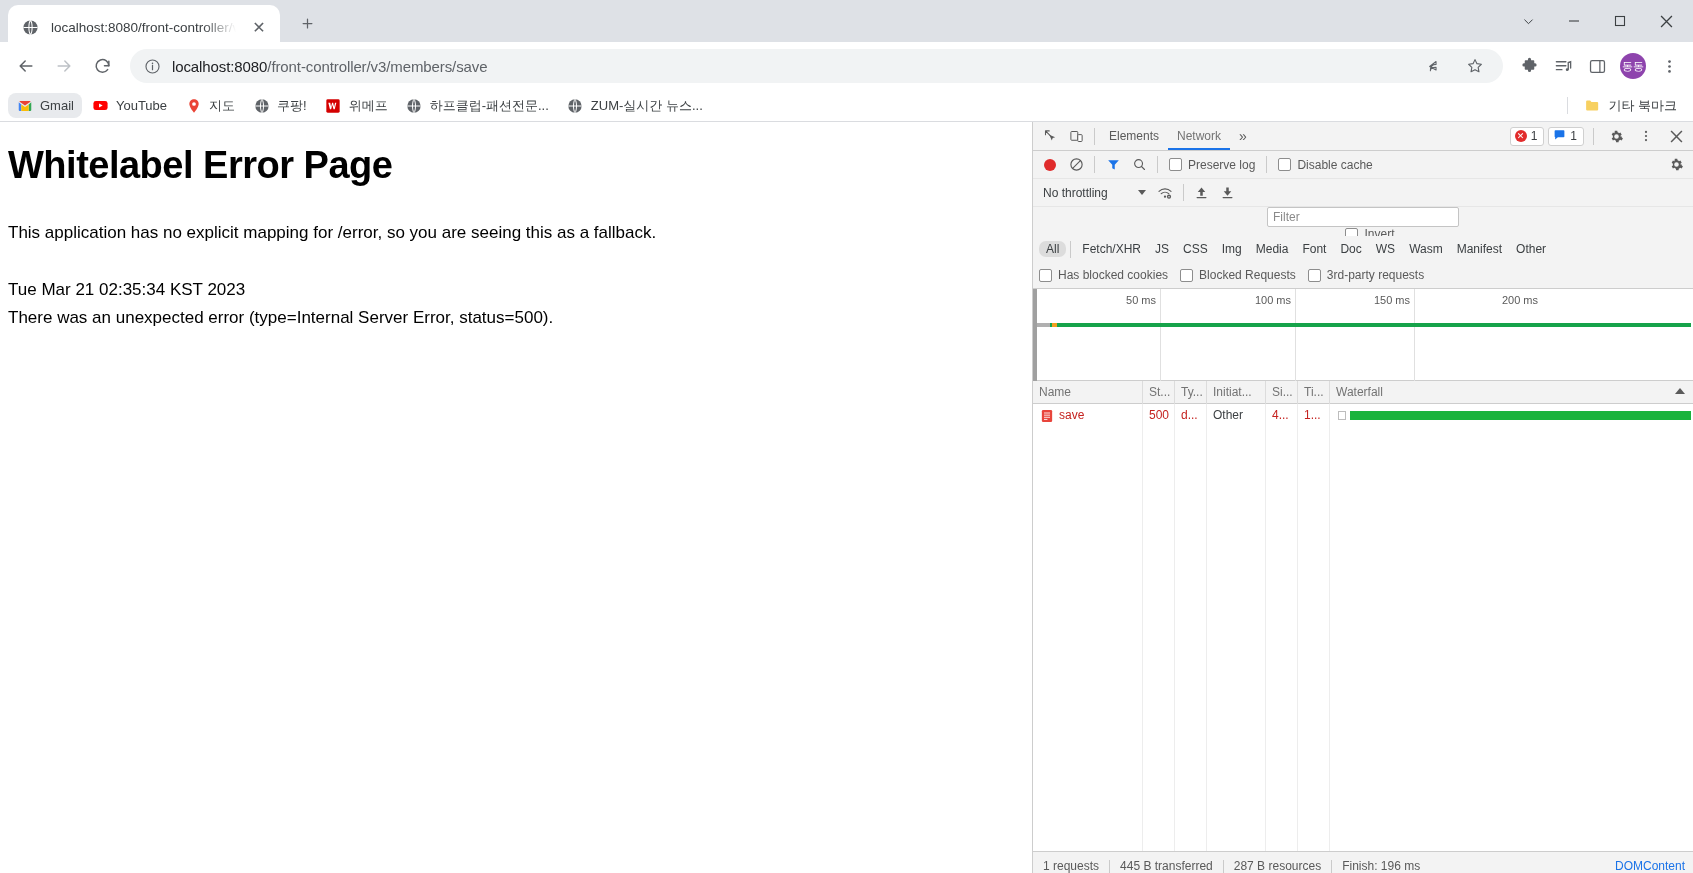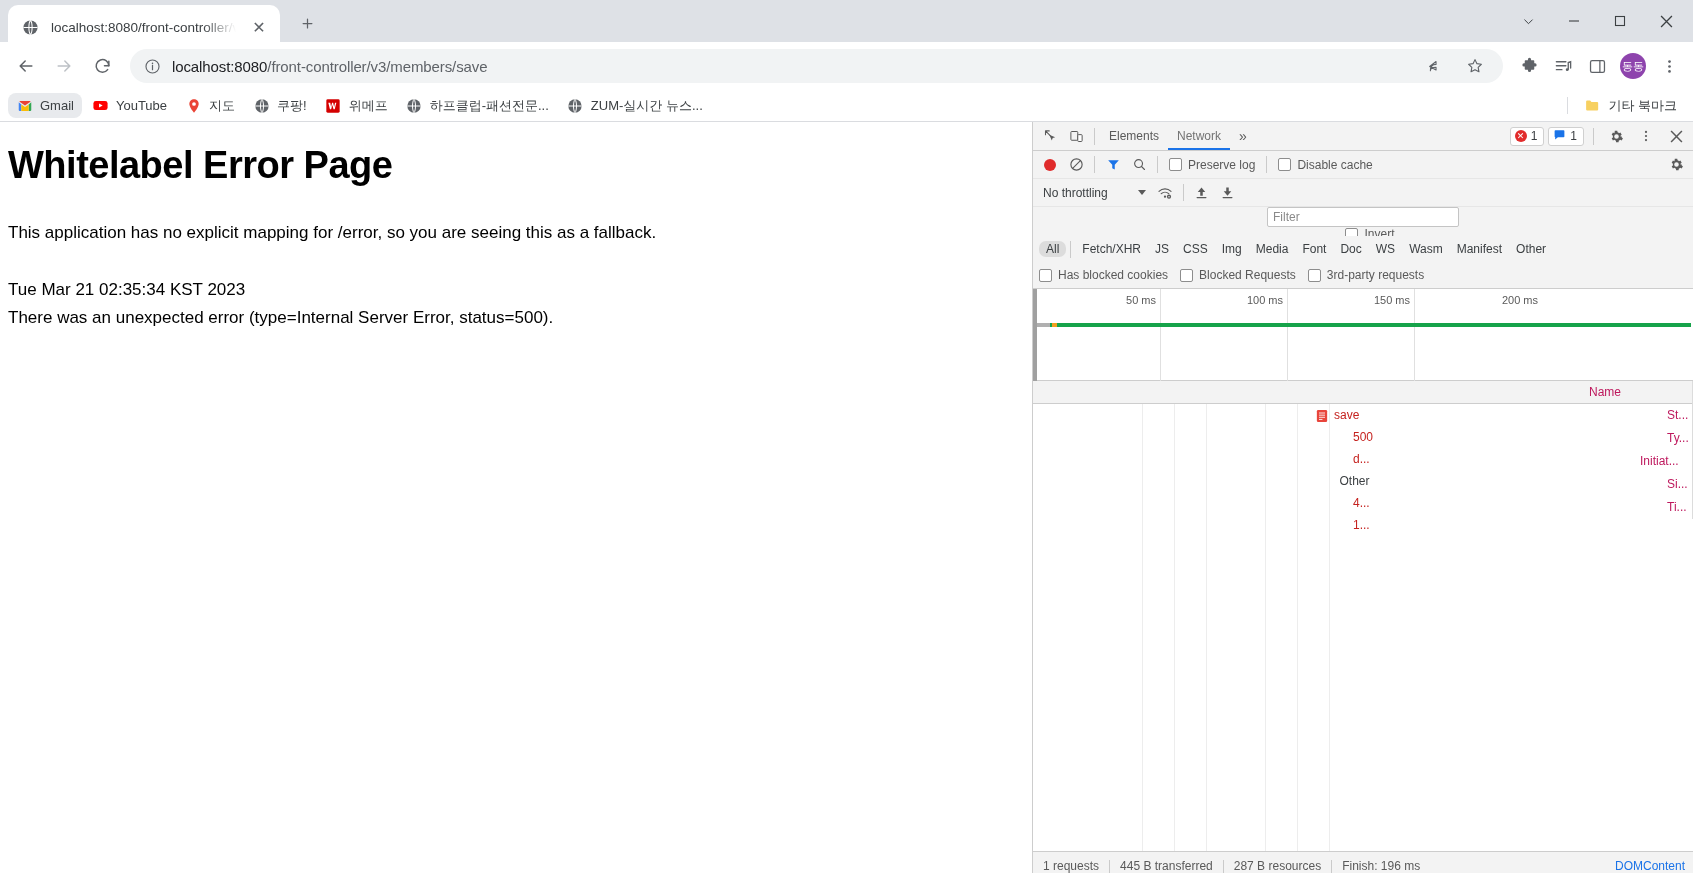--- a/index.html
+++ b/index.html
@@ -213,40 +213,40 @@
   }
   .ov-left-handle { position: absolute; left: 0; top: 0; width: 4px; height: 92px; background: #a0a0a0; }
   .ov-bar { position: absolute; left: 4px; right: 2px; top: 34px; height: 4px; background: #16a34a; }
   .ov-bar-pre1 { position: absolute; left: 4px; top: 34px; width: 13px; height: 4px; background: #b0b0b0; }
   .ov-bar-pre2 { position: absolute; left: 19px; top: 34px; width: 5px; height: 4px; background: #f0a020; }
 
   
   .dt-table { flex: 1; display: flex; flex-direction: column; min-height: 0; background:#fff; position: relative; }
   .dt-thead {
     display: flex; height: 23px; background: #f3f3f3;
-    border-bottom: 1px solid #cdcdcd; align-items: flex-end;
-    font-size: 12px; color: #be185d; flex-direction: column;
+    border-bottom: 1px solid #cdcdcd; align-items: center;
+    font-size: 12px; color: #737373;
   }
   .th {
     height: 23px; line-height: 23px; padding-left: 6px;
     border-right: 1px solid #dcdcdc; overflow: hidden; white-space: nowrap;
     flex: none;
   }
   .th.waterfall { flex: 1; border-right: none; position: relative; }
   .sort-caret {
     position: absolute; right: 8px; top: 7px;
     width:0;height:0;border-left:5px solid transparent;border-right:5px solid transparent;border-bottom:6px solid #5a5a5a;
   }
   .dt-tbody { flex: 1; position: relative; overflow: hidden; }
   .grid-cols { position: absolute; inset: 0; display: flex; pointer-events: none; }
   .gcol { border-right: 1px solid #ededed; flex: none; height: 100%; }
   .gcol.last { flex: 1; border-right: none; }
   .dt-trow {
     display: flex; height: 22px; align-items: center;
-    font-size: 12px; position: relative; z-index: 2; flex-direction: column;
+    font-size: 12px; position: relative; z-index: 2;
   }
   .td { height: 22px; line-height: 22px; padding-left: 6px; overflow: hidden; white-space: nowrap; flex: none; }
   .td.name { display: flex; align-items: center; gap: 6px; padding-left: 8px; }
   .row-ico { width: 12px; height: 14px; flex: none; }
   .td.name span { color: #c5221f; }
   .td.status { color: #c5221f; }
   .td.type { color: #c5221f; }
   .td.size { color: #c5221f; }
   .td.time { color: #c5221f; }
   .td.initiator { color: #3c4043; }
@@ -631,21 +631,21 @@
           <span class="cbx"></span>
           <span>3rd-party requests</span>
         </label>
       </div>
 
       <div class="overview">
         <div class="ov-left-handle"></div>
         <div class="ov-tick" style="left:0;width:128px;">
           <span>50 ms</span>
         </div>
-        <div class="ov-tick" style="left:128px;width:127px;text-decoration:underline;">
+        <div class="ov-tick" style="left:136px;width:127px;text-decoration:underline;">
           <span>100 ms</span>
         </div>
         <div class="ov-tick" style="left:255px;width:127px;">
           <span>150 ms</span>
         </div>
         <div class="ov-tick" style="left:382px;width:127px;border-right:none;">
           <span>200 ms</span>
         </div>
         <div class="ov-bar"></div>
         <div class="ov-bar-pre1"></div>

